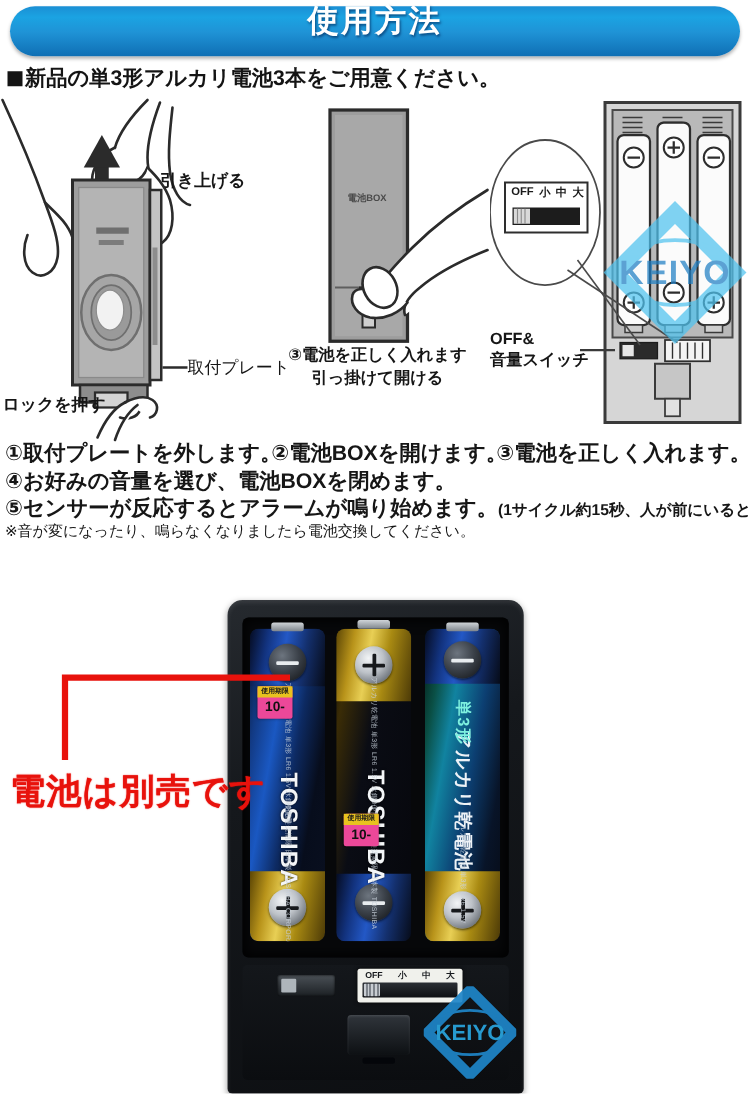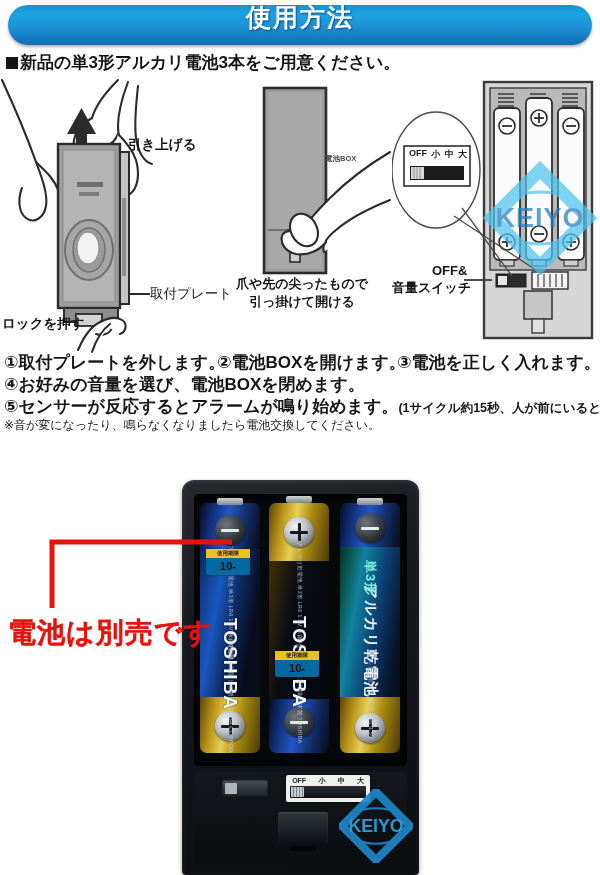--- a/index.html
+++ b/index.html
@@ -93,21 +93,21 @@
   .termDark .minusH,.termDark .plusH,.termDark .plusV{background:#e8ecef;}
 
   .blabel{position:absolute;left:50%;transform:translateX(-50%) rotate(90deg);transform-origin:center;
     white-space:nowrap;font-weight:bold;letter-spacing:1px;}
   .brand-toshiba{top:150px;font-size:19px;color:#f4f6f8;text-shadow:0 0 2px rgba(0,0,0,.8);}
   .brand-alk{top:122px;font-size:15px;color:#eef3f7;}
   .brand-alk2{top:150px;font-size:13px;color:#dfe7ee;}
   .microtext{position:absolute;left:50%;transform:translateX(-50%) rotate(90deg);
     white-space:nowrap;font-size:5.5px;color:#c9d2dc;letter-spacing:.3px;opacity:.85;}
 
-  .datebox{position:absolute;left:6px;width:44px;height:26px;background:#0369a1;border-radius:2px;
+  .datebox{position:absolute;left:6px;width:28px;height:26px;background:#ec4899;border-radius:2px;
     box-shadow:0 0 2px rgba(0,0,0,.5);}
   .datebox .dtop{height:9px;background:#e8c21f;font-size:5.5px;color:#1a1a1a;text-align:center;line-height:9px;font-weight:bold;}
   .datebox .dval{font-size:11px;font-weight:bold;color:#111;text-align:center;line-height:17px;}
   .contact{position:absolute;left:50%;transform:translateX(-50%);width:26px;height:7px;border-radius:2px;
     background:linear-gradient(#cfd4d8,#7e858c);}
 
   .lowerpanel{position:absolute;left:12px;top:292px;width:213px;height:92px;
     background:linear-gradient(#14171b,#0b0d10);border-radius:4px;}
   .switchL{position:absolute;left:28px;top:8px;width:46px;height:17px;border-radius:2px;
     background:linear-gradient(#4a5056,#1c2024);box-shadow:inset 0 0 2px #000;}
@@ -211,22 +211,22 @@
       </g>
 
       <g fill="#ffffff" stroke="#2b2b2b" stroke-width="2.1" stroke-linejoin="round" stroke-linecap="round">
         <path d="M178 74 C158 86 136 102 118 120 C104 134 92 148 88 156 C84 164 88 172 96 172 C106 172 116 164 122 156"></path>
         <path d="M178 122 C158 130 138 140 124 152 C114 160 110 168 112 174"></path>
         <path d="M88 156 C80 152 72 152 70 158 C68 166 74 174 84 176 C96 178 108 172 114 164"></path>
         <ellipse cx="92" cy="152" rx="13" ry="17" transform="rotate(-28 92 152)" fill="#ffffff"></ellipse>
       </g>
     </svg>
 
-    <div style="position:absolute;left:66px;top:76px;font-size:7.5px;font-weight:bold;color:#4a4a4a;white-space:nowrap;margin-left:47px;">電池BOX</div>
-    <div style="position:absolute;left:0;top:197px;width:180px;text-align:center;font-size:13px;font-weight:bold;white-space:nowrap;">爪や先の尖ったもので</div>
+    <div style="position:absolute;left:66px;top:76px;font-size:7.5px;font-weight:bold;color:#4a4a4a;white-space:nowrap;">電池BOX</div>
+    <div style="position:absolute;left:0;top:197px;width:180px;text-align:center;font-size:13px;font-weight:bold;white-space:nowrap;">③電池を正しく入れます</div>
     <div style="position:absolute;left:0;top:215px;width:180px;text-align:center;font-size:13px;font-weight:bold;white-space:nowrap;">引っ掛けて開ける</div>
   </div>
 
   <div class="panel p3">
     <svg width="208" height="276" viewBox="0 0 208 276" xmlns="http://www.w3.org/2000/svg">
 
       <g>
         <rect x="92" y="4" width="108" height="256" fill="#d6d6d6" stroke="#3a3a3a" stroke-width="2.4"></rect>
         <rect x="98" y="10" width="96" height="182" fill="#b9b9b9" stroke="#4a4a4a" stroke-width="1.6"></rect>
 
@@ -300,21 +300,21 @@
       </g>
     </svg>
 
     <div style="position:absolute;left:14px;top:70px;width:64px;display:flex;justify-content:space-between;padding:0 3px;box-sizing:border-box;font-size:9px;font-weight:bold;color:#1a1a1a;">
       <span>OFF</span>
       <span>小</span>
       <span>中</span>
       <span>大</span>
     </div>
 
-    <div style="position:absolute;left:0px;top:185px;font-size:13px;font-weight:bold;white-space:nowrap;margin-left:40px;">OFF&amp;</div>
+    <div style="position:absolute;left:0px;top:185px;font-size:13px;font-weight:bold;white-space:nowrap;">OFF&amp;</div>
     <div style="position:absolute;left:0px;top:201px;font-size:13px;font-weight:bold;white-space:nowrap;">音量スイッチ</div>
   </div>
 </div>
 
 <div class="steps">
   <div class="steprow">
     <div class="c1">①取付プレートを外します。</div>
     <div class="c2">②電池BOXを開けます。</div>
     <div class="c3">③電池を正しく入れます。</div>
   </div>

